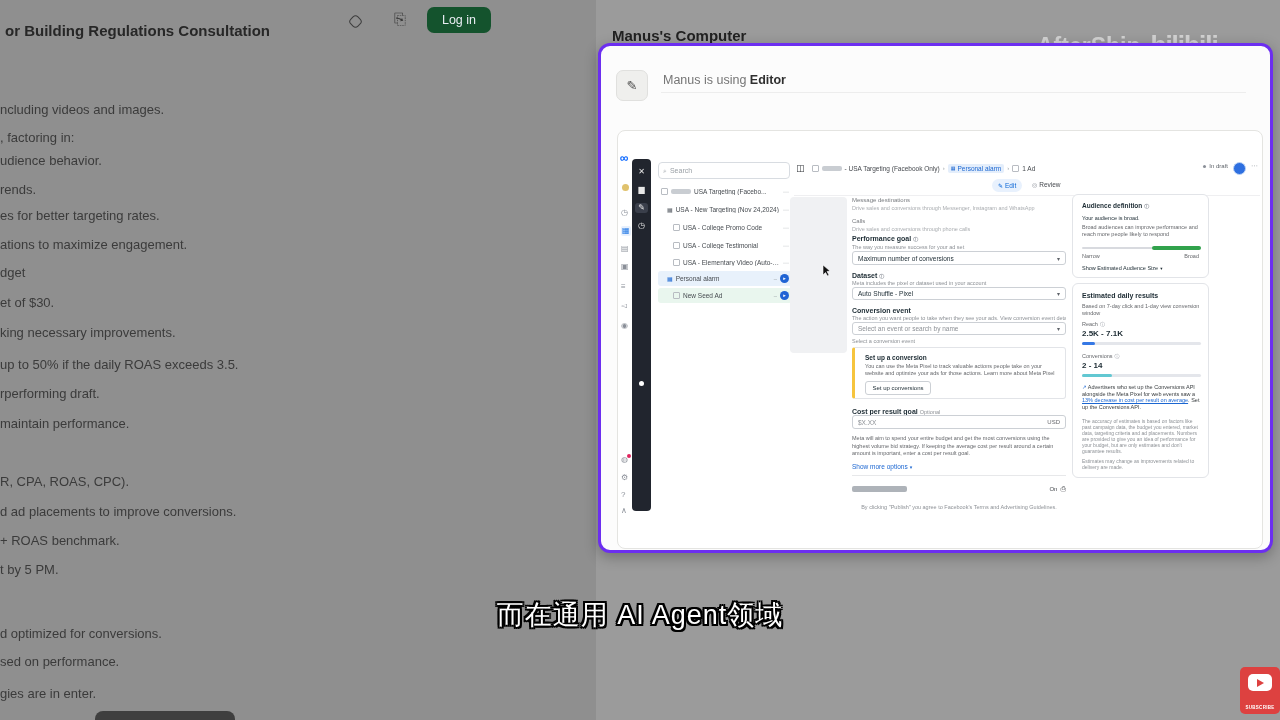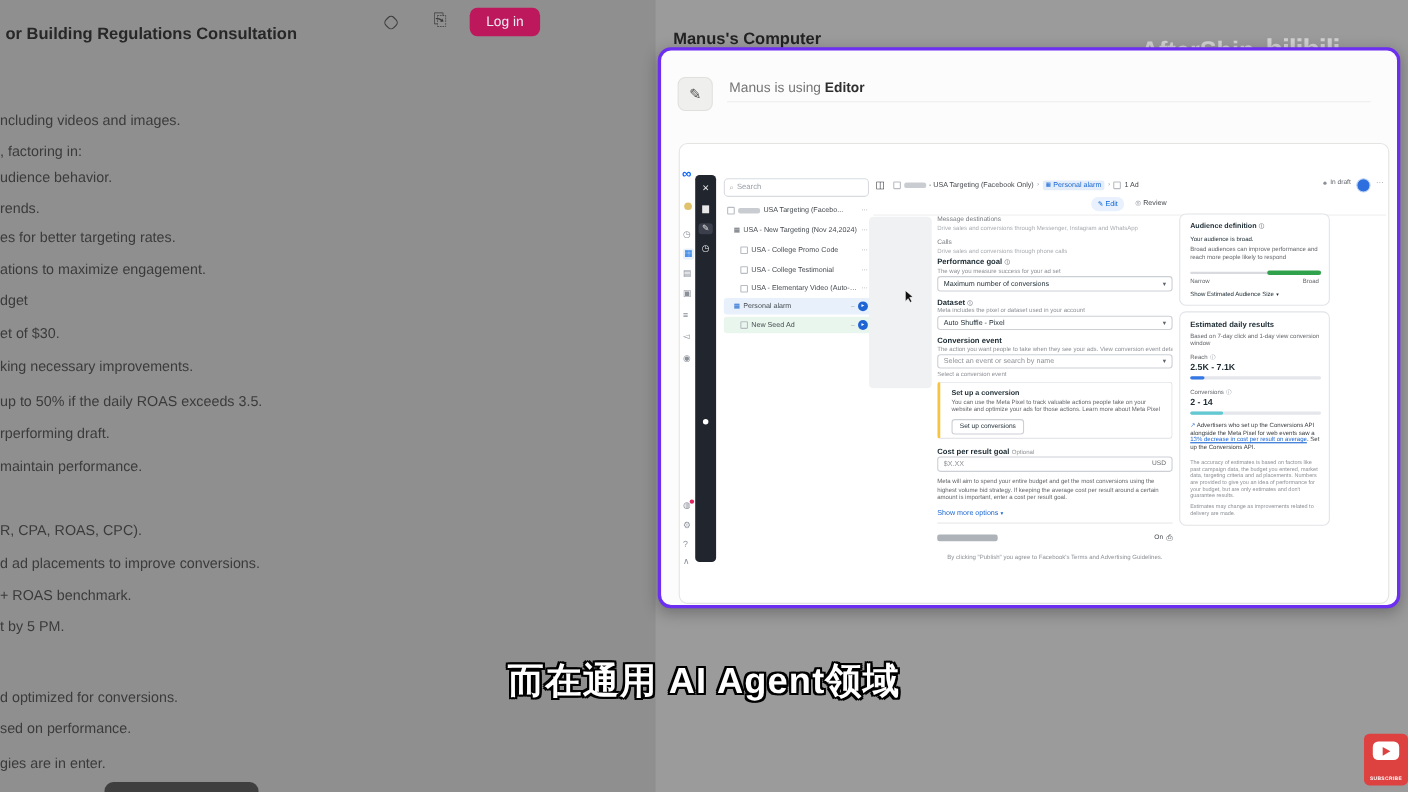--- a/index.html
+++ b/index.html
@@ -5,21 +5,21 @@
   html,body{margin:0;padding:0;background:#8f8f8f;font-family:"Liberation Sans","DejaVu Sans",sans-serif;}
   #stage{position:relative;width:1280px;height:720px;overflow:hidden;background:#8f8f8f;}
   .abs{position:absolute;}
   .flex{display:flex;align-items:center;}
   .nw{white-space:nowrap;}
   .ell{white-space:nowrap;overflow:hidden;text-overflow:ellipsis;}
   
   .cline{position:absolute;left:0;font-size:13px;color:#3b3b3b;white-space:nowrap;}
   .chat-title{font-size:15px;font-weight:700;color:#272727;white-space:nowrap;}
   .hicon{font-size:15px;color:#3a3a3a;}
-  .login-btn{background:#be185d;color:#e9edf3;font-size:12.5px;border-radius:7px;display:flex;align-items:center;justify-content:center;}
+  .login-btn{background:#14532d;color:#e9edf3;font-size:12.5px;border-radius:7px;display:flex;align-items:center;justify-content:center;}
   
   .wm{color:rgba(255,255,255,.55);font-weight:700;white-space:nowrap;z-index:1;}
   
   #panel{left:598px;top:43px;width:669px;height:504px;background:#fcfcfc;border:3px solid #6c2ef0;border-radius:12px;box-shadow:0 4px 14px rgba(0,0,0,.28);z-index:2;}
   .toolbtn{left:15px;top:24px;width:30px;height:29px;background:#efefed;border:1px solid #e0e0de;border-radius:7px;display:flex;align-items:center;justify-content:center;font-size:13px;color:#4a4a4a;}
   .status{left:62px;top:27px;font-size:12.5px;color:#757575;}
   .status b{color:#2f2f2f;font-weight:700;}
   .pdivider{left:60px;top:46px;width:585px;height:1px;background:#ededed;}
   
   #shot{left:16px;top:84px;width:644px;height:417px;background:#fff;border:1px solid #e4e4e1;border-radius:8px;overflow:hidden;}
@@ -48,21 +48,21 @@
   .info{font-size:5px;color:#8a8f98;}
   .sel{position:absolute;left:234px;width:214px;border:1px solid #ccd0d5;border-radius:3px;background:#fff;display:flex;align-items:center;justify-content:space-between;padding:0 5px;font-size:6.5px;color:#1c2b33;box-sizing:border-box;}
   .sel .caret{color:#5f646a;font-size:6px;}
   .blurtxt{filter:blur(.4px);opacity:.8;}
   .warn{left:234px;width:214px;border:1px solid #e2e4e8;border-left:3px solid #f6c43d;border-radius:3px;background:#fff;box-sizing:border-box;}
   .card{left:454px;width:137px;border:1px solid #e2e4e8;border-radius:6px;background:#fff;box-sizing:border-box;}
   .track{position:absolute;background:#e4e6eb;border-radius:2px;}
   .fill{position:absolute;border-radius:2px;}
   .link6{color:#1b66d1;}
   
-  #subtitle{left:0;top:597px;width:1280px;text-align:center;font-size:33px;font-weight:700;color:#fff;z-index:5;letter-spacing:1px;
+  #subtitle{left:0;top:597px;width:1280px;text-align:center;font-size:27px;font-weight:400;color:#fff;z-index:5;letter-spacing:1px;
     text-shadow:-2px -2px 0 #000,2px -2px 0 #000,-2px 2px 0 #000,2px 2px 0 #000,0 -2px 0 #000,0 2px 0 #000,-2px 0 0 #000,2px 0 0 #000;}
   
   #subscribe{left:1240px;top:667px;width:40px;height:47px;background:#dd4140;border-radius:5px;z-index:5;}
   #subscribe .yt{position:absolute;left:8px;top:7px;width:24px;height:17px;background:#fff;border-radius:5px;}
   #subscribe .tri{position:absolute;left:17px;top:12px;width:0;height:0;border-left:7px solid #dd4140;border-top:4px solid transparent;border-bottom:4px solid transparent;}
   #subscribe .sub{position:absolute;left:0;bottom:4px;width:40px;text-align:center;font-size:4.5px;color:#fff;font-weight:700;letter-spacing:.3px;}
   .chain{display:inline-block;width:9px;height:9px;border:1.6px solid #3c3c3c;border-radius:4px;transform:rotate(45deg);}
 </style>
 </head>
 <body>

